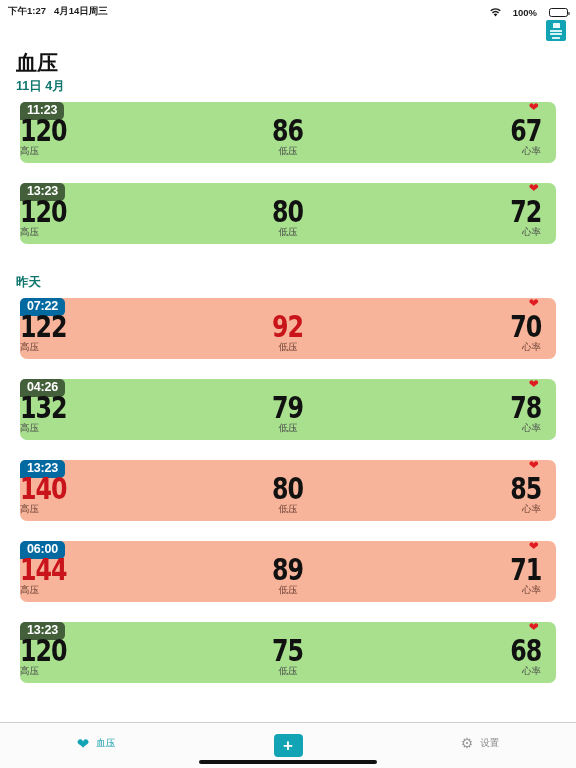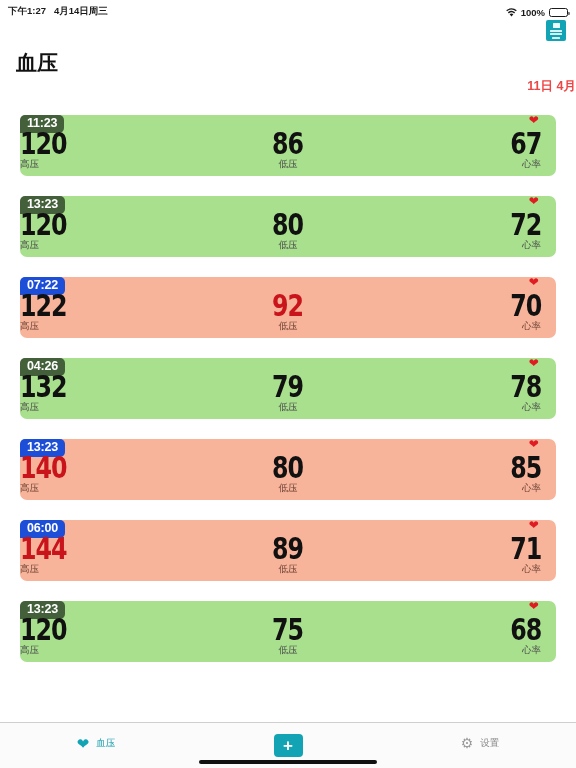--- a/index.html
+++ b/index.html
@@ -14,21 +14,21 @@
   
   .statusbar {
     height: 18px; flex: 0 0 18px;
     display: flex; align-items: flex-end;
     padding: 0 8px 0 8px;
     font-size: 9.5px; color: #1a1a1a; font-weight: bold;
     letter-spacing: 0px;
   }
   .sb-left { display: flex; align-items: center; gap: 8px; }
   .sb-spacer { flex: 1 1 auto; }
-  .sb-right { display: flex; align-items: center; gap: 4px; }
+  .sb-right { display: flex; align-items: center; gap: 12px; }
   .wifi-ico { display: inline-block; width: 11px; height: 9px; position: relative; }
   .wifi-ico svg { display: block; }
   .batt {
     width: 19px; height: 9px; border: 1px solid #1a1a1a; border-radius: 2.5px;
     position: relative; padding: 1px;
   }
   .batt .fill { background: #1a1a1a; width: 100%; height: 100%; border-radius: 1px; }
   .batt:after {
     content: ""; position: absolute; right: -3px; top: 2.6px;
     width: 1.6px; height: 3.5px; background: #7a7a7a; border-radius: 0 1px 1px 0;
@@ -53,22 +53,22 @@
   .report-btn .bar.b3 { width: 8px;  height: 2px; }
 
   
   .content { flex: 1 1 auto; overflow: hidden; padding: 0 0 0 0; }
 
   .page-title {
     font-size: 21px; font-weight: bold; color: #111;
     padding: 4px 0 0 16px; line-height: 26px;
   }
   .section-head {
-    font-size: 12.5px; font-weight: bold; color: #ef4444;
-    padding: 2px 0 21px 16px; line-height: 16px; text-align: right;
+    font-size: 12.5px; font-weight: bold; color: #0f766e;
+    padding: 2px 0 8px 16px; line-height: 16px;
   }
   .section-head.spaced { padding-top: 10px; }
 
   
   .card {
     position: relative;
     margin: 0 20px 20px 20px;
     height: 61px;
     border-radius: 7px;
     display: flex; align-items: flex-end;
@@ -77,21 +77,21 @@
   .card.elevated { background: #f8b49a; }
 
   .time-badge {
     position: absolute; left: 0px; top: 0px;
     border-radius: 5px 5px 5px 0;
     padding: 1px 7px 2px 7px;
     font-size: 12.5px; font-weight: bold; color: #ffffff;
     line-height: 15px; letter-spacing: -0.2px;
   }
   .card.normal   .time-badge { background: #44603b; }
-  .card.elevated .time-badge { background: #1d4ed8; }
+  .card.elevated .time-badge { background: #0369a1; }
 
   .metrics { display: flex; width: 100%; align-items: flex-end; padding-bottom: 5px; }
   .metric { display: flex; flex-direction: column; align-items: center; position: relative; }
   .metric.sys { width: 33.33%; align-items: flex-start; padding-left: 0; }
   .metric.dia { width: 33.33%; align-items: center; }
   .metric.hr  { width: 33.33%; align-items: flex-end; padding-right: 15px; }
 
   .value {
     font-size: 30px; font-weight: bold; color: #111;
     line-height: 30px; letter-spacing: -1.2px;
@@ -211,20 +211,21 @@
             </div>
             <div class="metric hr">
               <div class="heart-wrap">
                 <div class="heart-ico">❤</div>
                 <div class="value">72</div>
                 <div class="label">心率</div>
               </div>
             </div>
           </div>
         </div>
+        <div class="section-head spaced">昨天</div>
         <div class="card elevated">
           <div class="time-badge">07:22</div>
           <div class="metrics">
             <div class="metric sys">
               <div class="value">122</div>
               <div class="label">高压</div>
             </div>
             <div class="metric dia">
               <div class="value high">92</div>
               <div class="label">低压</div>

